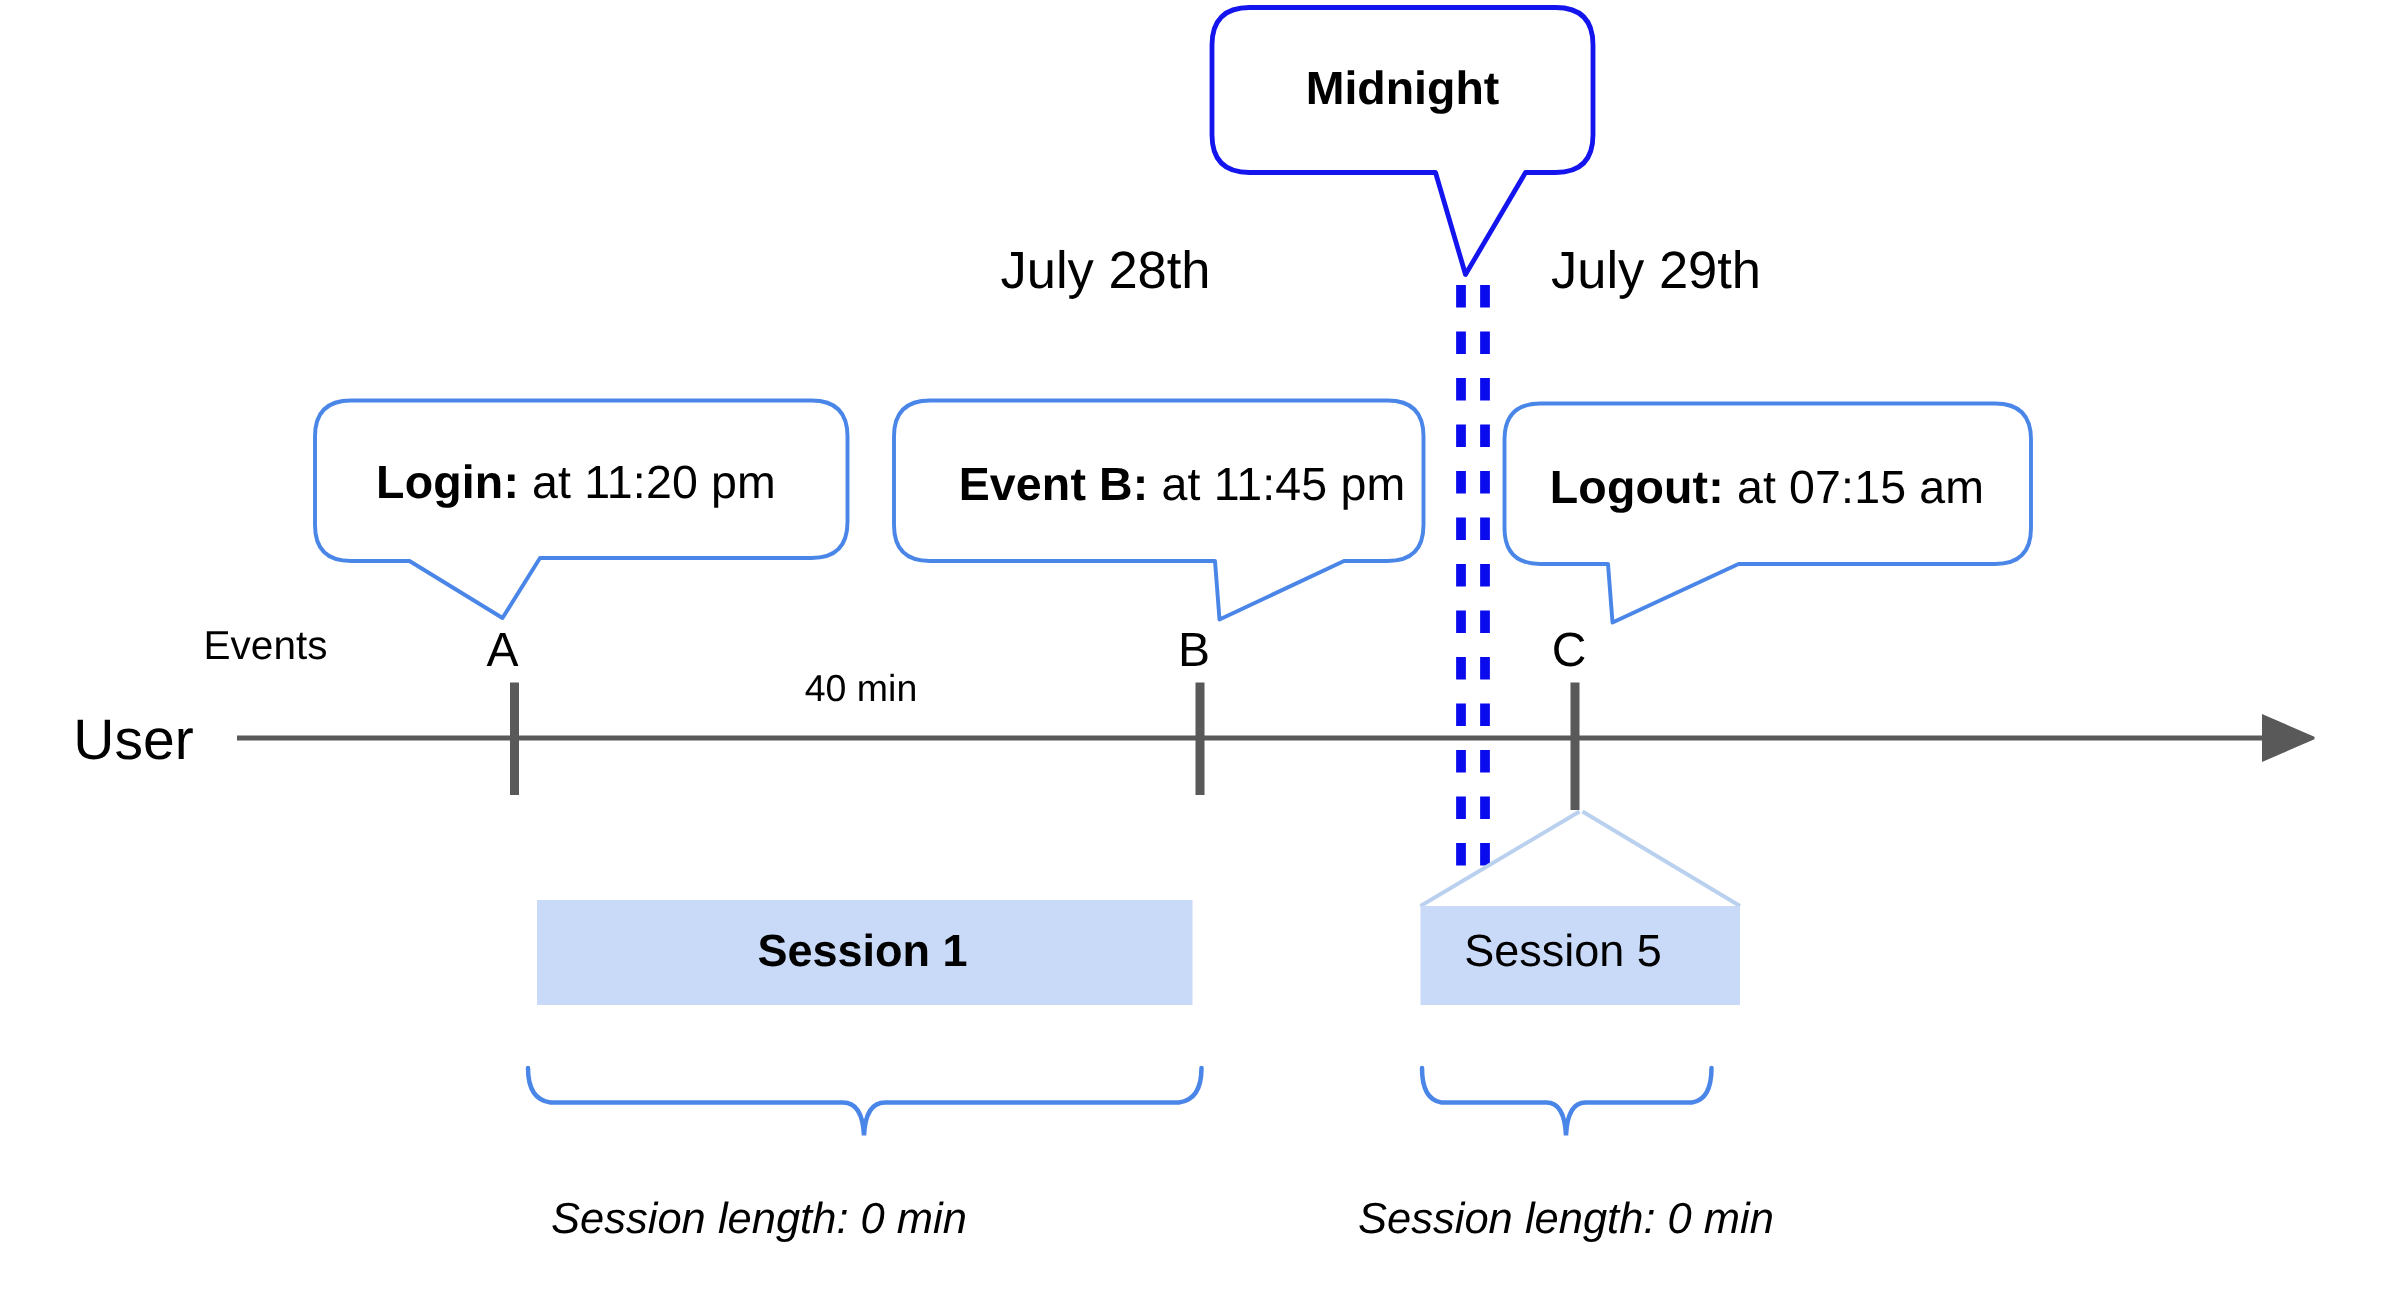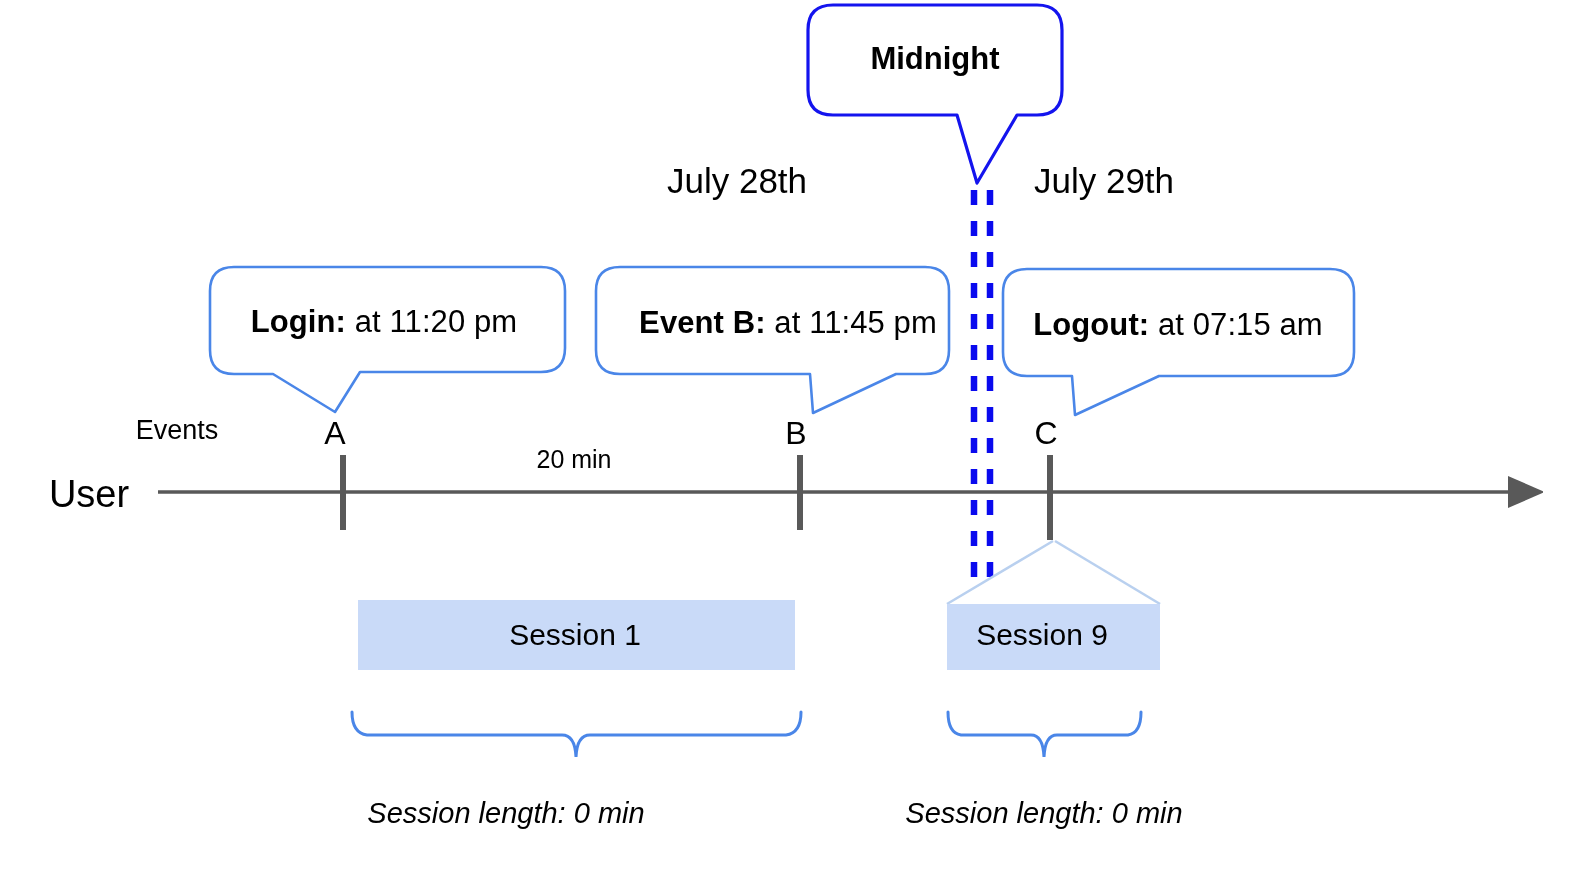--- a/index.html
+++ b/index.html
@@ -121,21 +121,21 @@
     <span class="lbl">Logout:</span><span> at 07:15 am</span>
   </div>
 
   <div class="txt events-text center" style="left:177px; top:417px;">Events</div>
   <div class="txt user-text center" style="left:89px; top:475px;">User</div>
 
   <div class="txt evt-letter center" style="left:335px; top:417px;">A</div>
   <div class="txt evt-letter center" style="left:796px; top:417px;">B</div>
   <div class="txt evt-letter center" style="left:1046px; top:417px;">C</div>
 
-  <div class="txt dur-text center" style="left:574px; top:447px;">20 min</div>
+  <div class="txt dur-text center" style="left:574px; top:447px;">40 min</div>
 
-  <div class="txt session-text center" style="left:575px; top:620px;">Session 1</div>
-  <div class="txt session-text center" style="left:1042px; top:620px;">Session 9</div>
+  <div class="txt session-text center" style="left:575px; top:620px;font-weight:bold;">Session 1</div>
+  <div class="txt session-text center" style="left:1042px; top:620px;">Session 5</div>
 
   <div class="txt slen-text center" style="left:506px; top:799px;">Session length: 0 min</div>
   <div class="txt slen-text center" style="left:1044px; top:799px;">Session length: 0 min</div>
 
 </div>
 
 </body></html>

